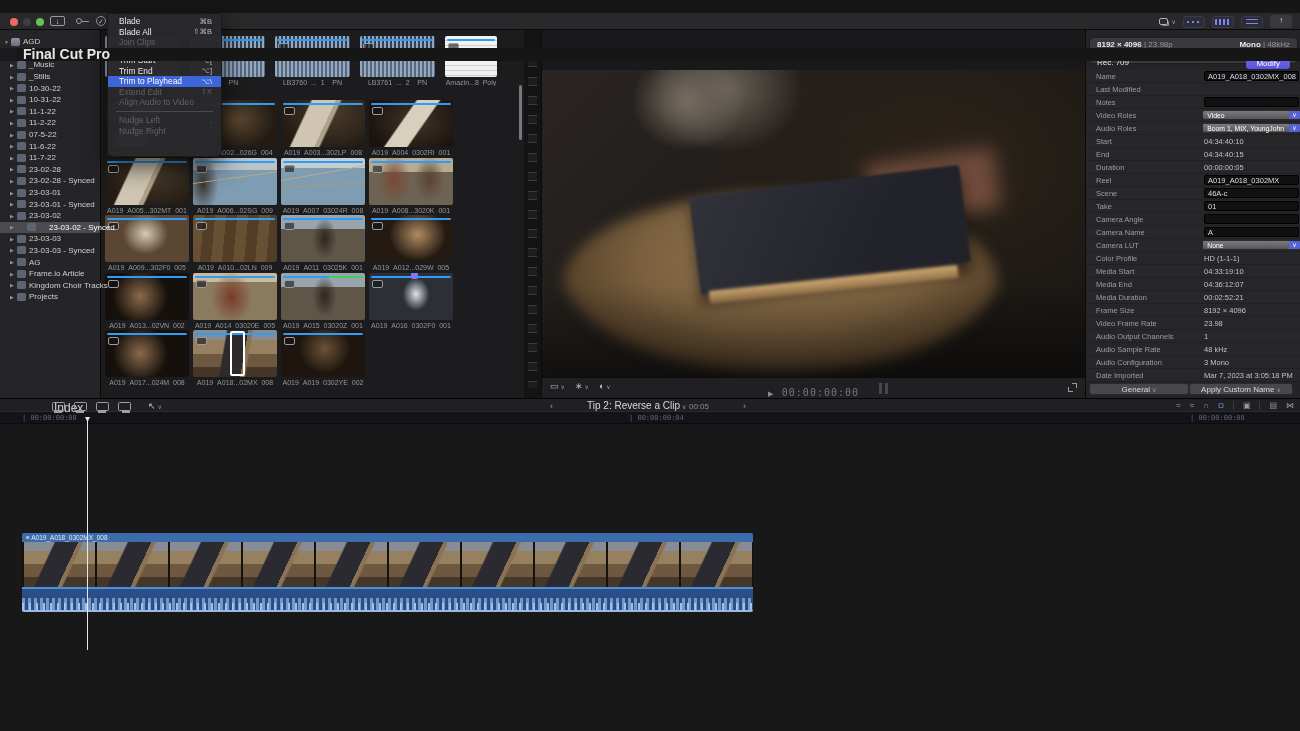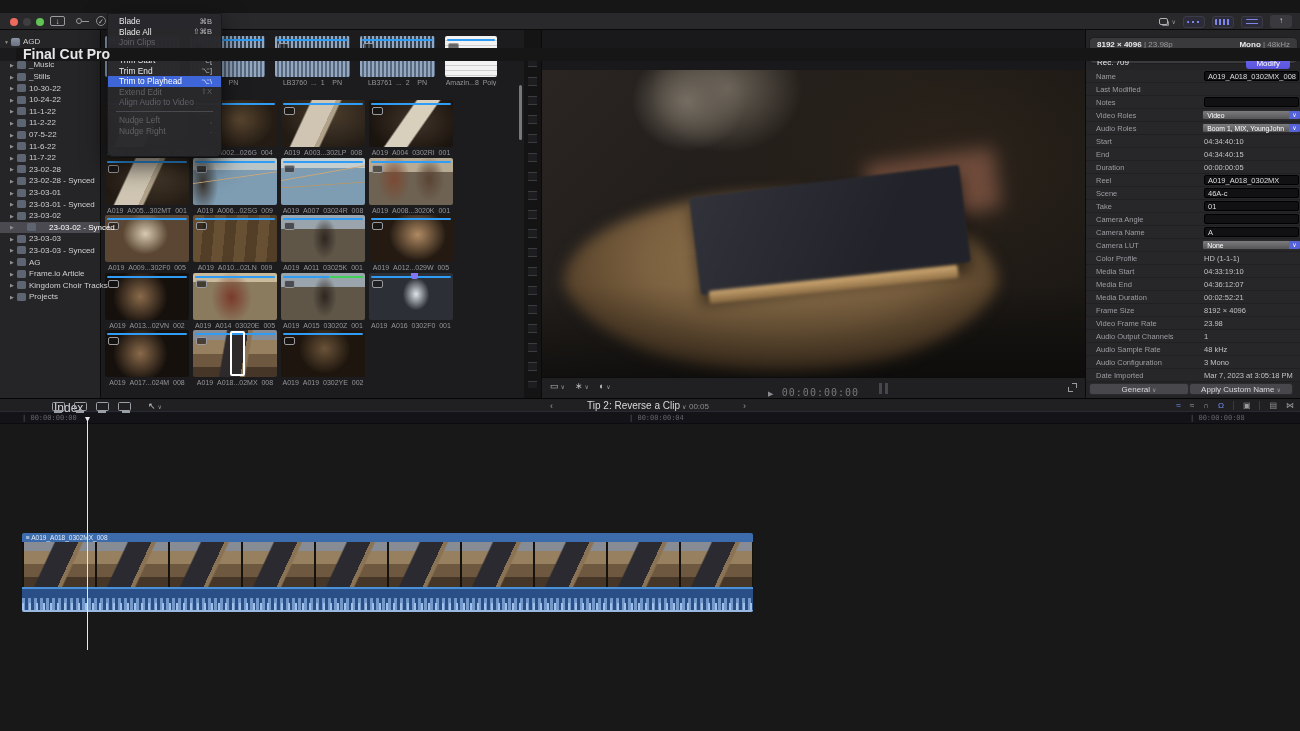--- a/index.html
+++ b/index.html
@@ -251,21 +251,21 @@
 
         <div class="sb-row child">
           <span class="sb-dis">▶</span>
           <span class="sb-ic event"></span>
           <span>10-30-22</span>
         </div>
 
         <div class="sb-row child">
           <span class="sb-dis">▶</span>
           <span class="sb-ic event"></span>
-          <span>10-24-22</span>
+          <span>10-31-22</span>
         </div>
 
         <div class="sb-row child">
           <span class="sb-dis">▶</span>
           <span class="sb-ic event"></span>
           <span>11-1-22</span>
         </div>
 
         <div class="sb-row child">
           <span class="sb-dis">▶</span>

